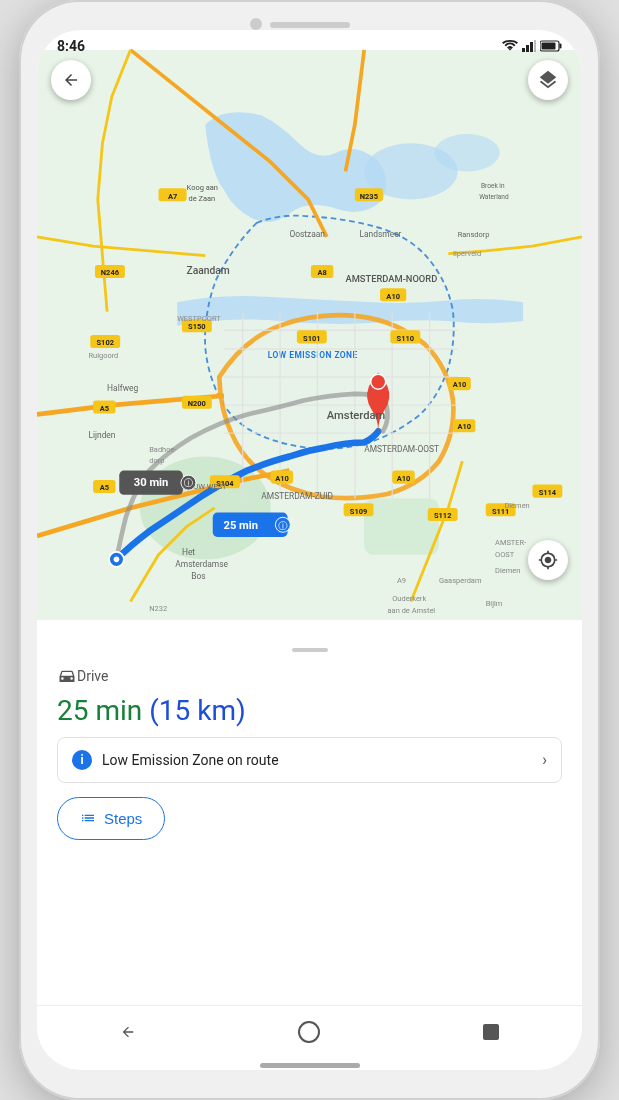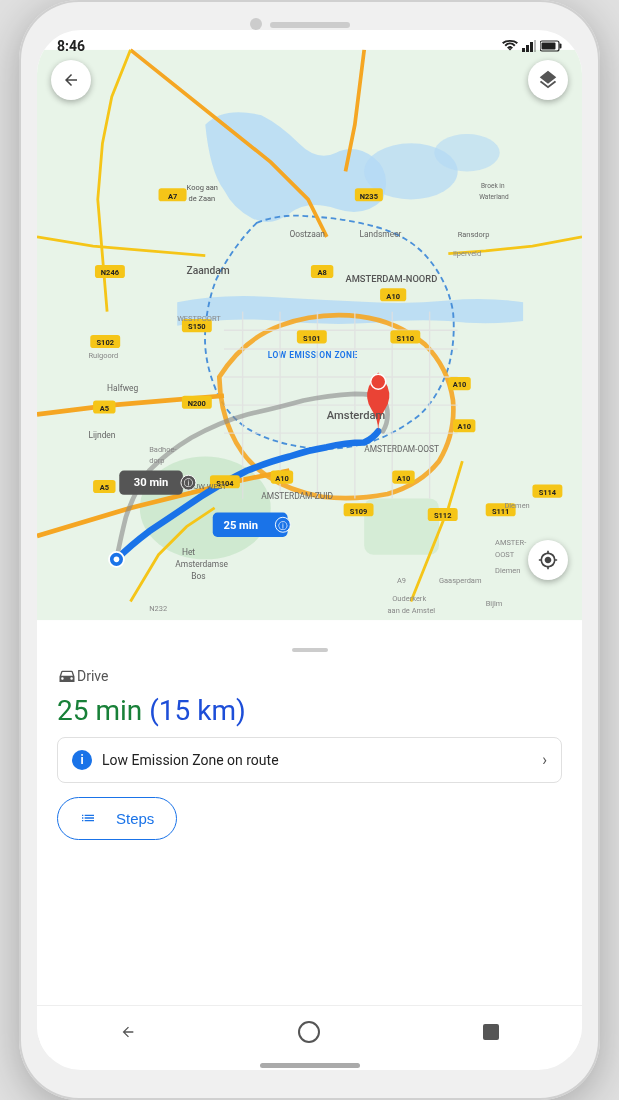--- a/index.html
+++ b/index.html
@@ -267,21 +267,21 @@
     .btn-steps {
       background: white;
       color: #1a73e8;
       border: 1.5px solid #1a73e8;
       border-radius: 24px;
       padding: 12px 22px;
       font-size: 15px;
       font-weight: 500;
       display: flex;
       align-items: center;
-      gap: 20px;
+      gap: 8px;
       cursor: pointer;
     }
 
     
     .nav-bar {
       background: white;
       height: 52px;
       display: flex;
       align-items: center;
       justify-content: space-around;

